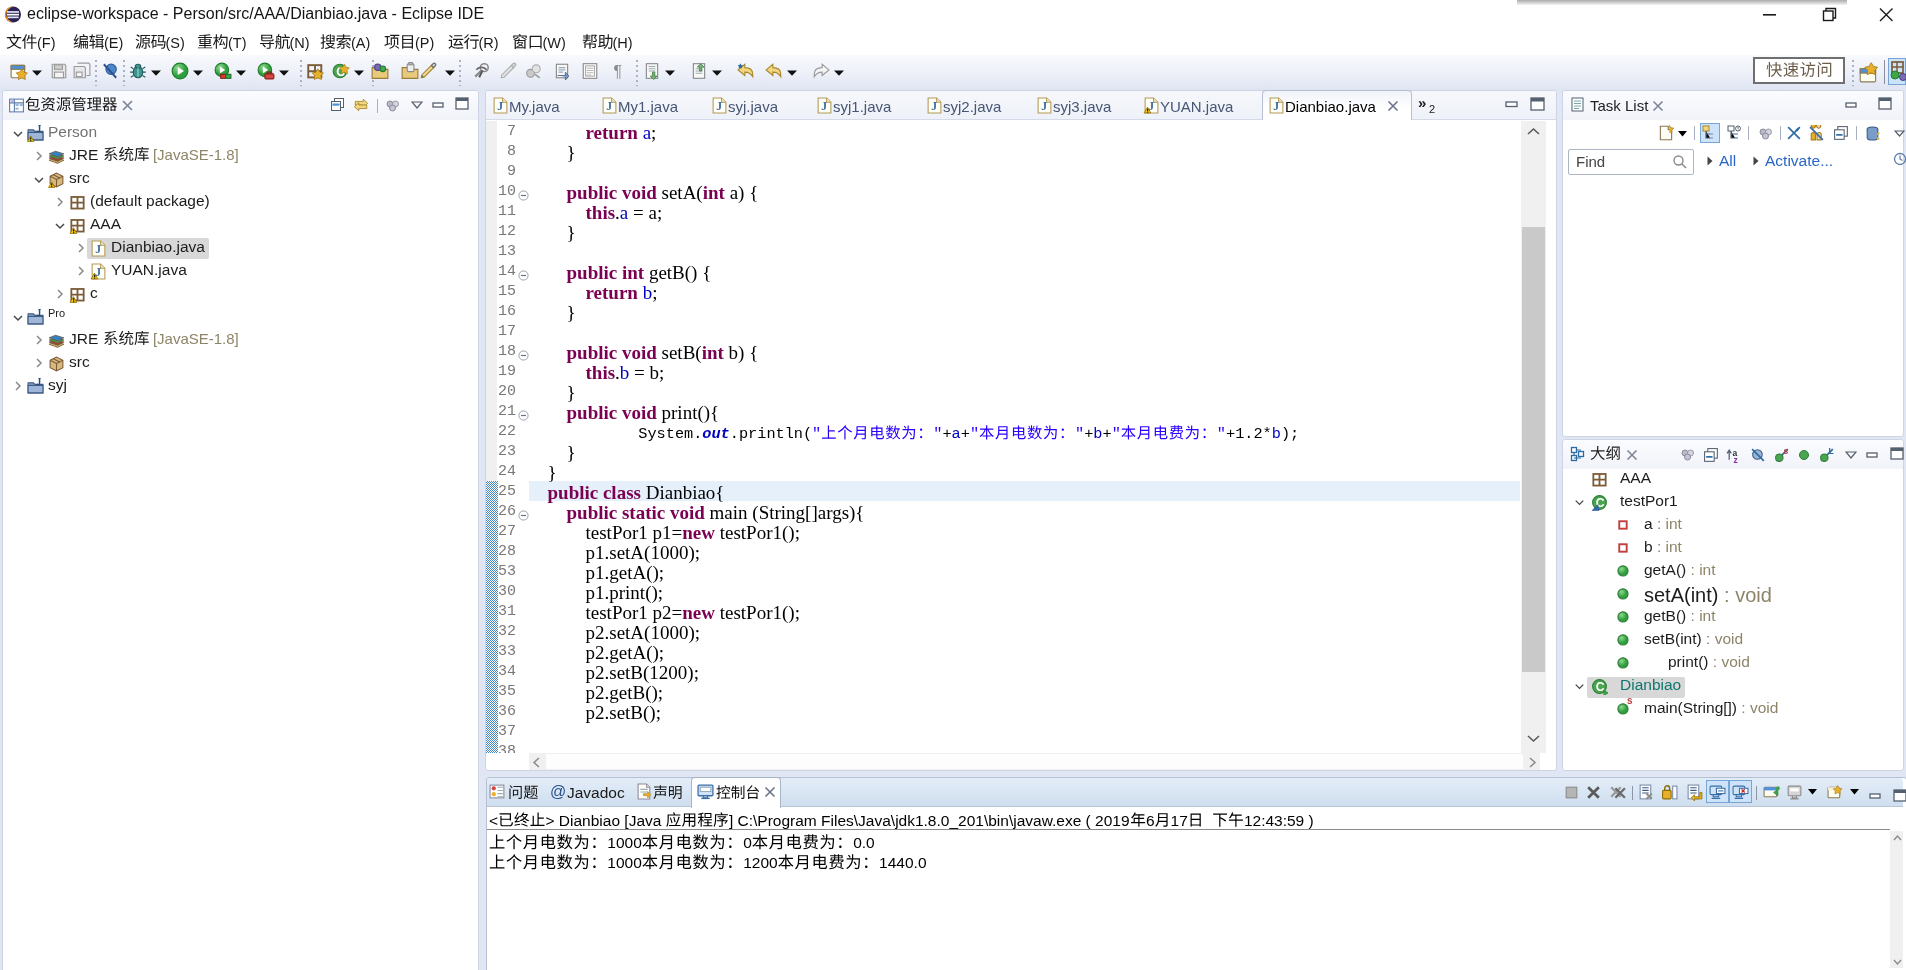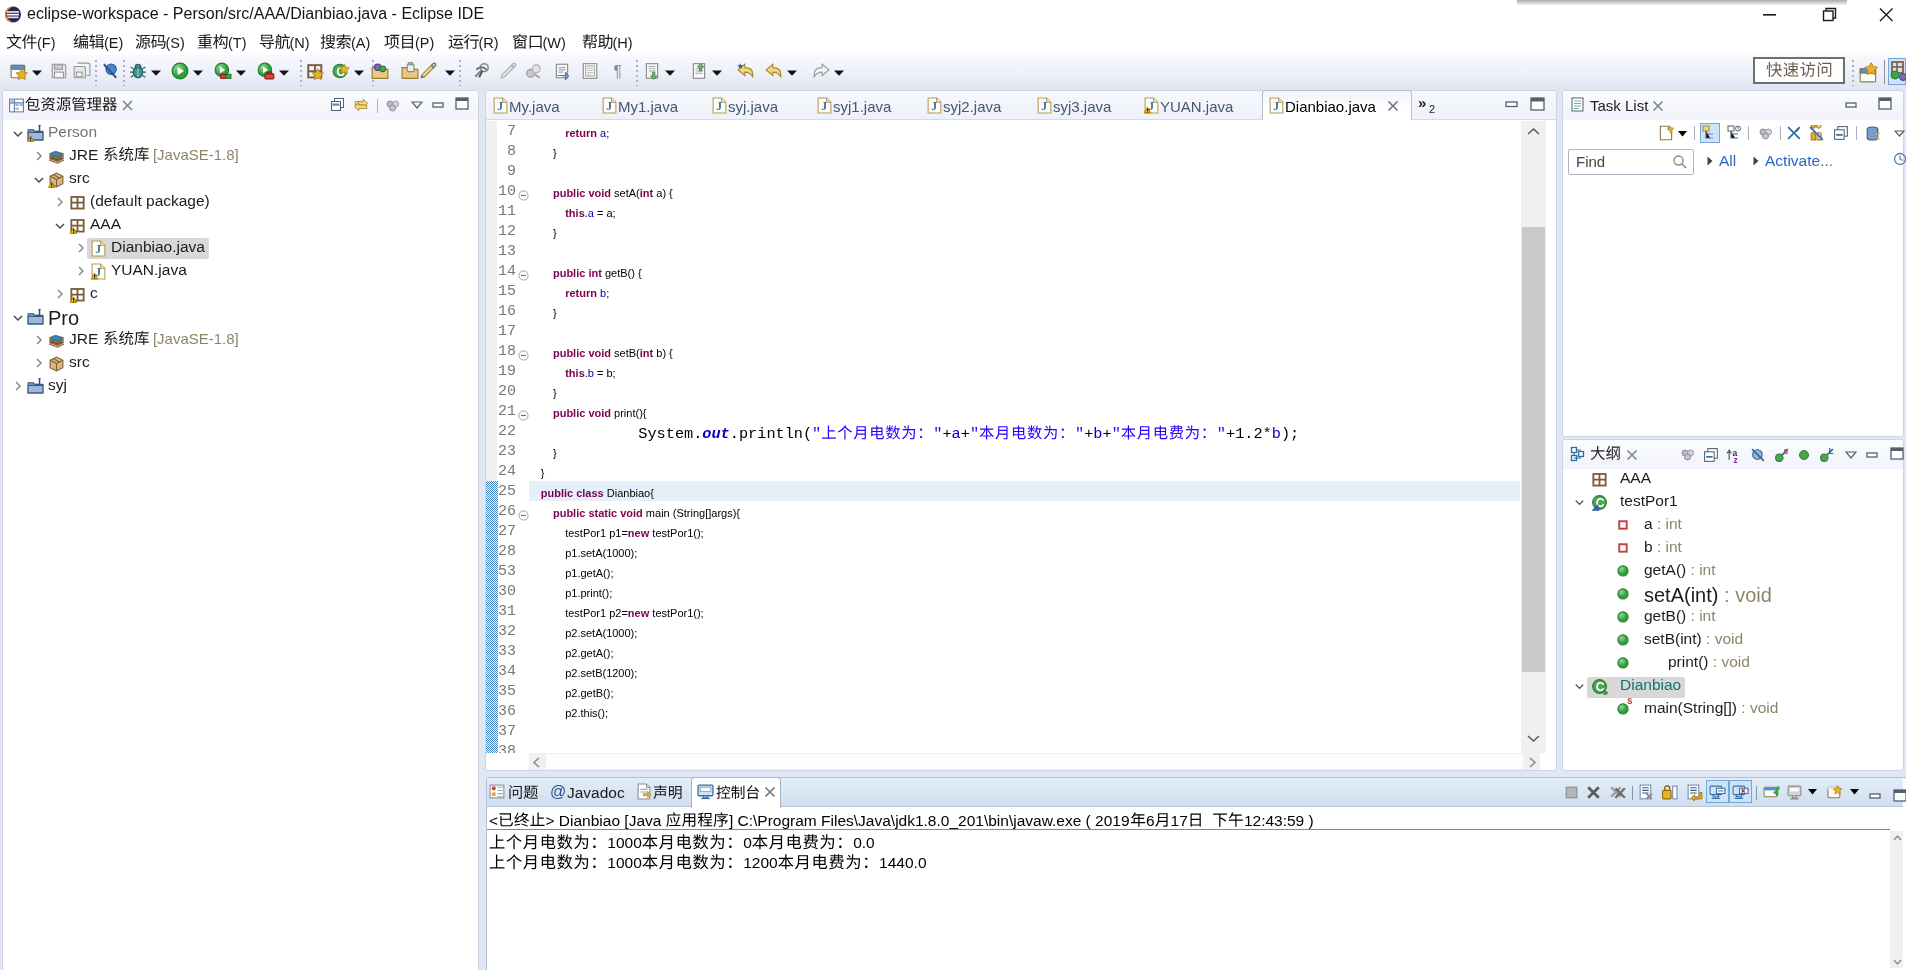--- a/index.html
+++ b/index.html
@@ -1,19 +1,19 @@
 <!DOCTYPE html>
 <html><head><meta charset="utf-8"><style>
 *{margin:0;padding:0;box-sizing:border-box}
 html,body{width:1906px;height:970px}
 body{position:relative;font-family:"Liberation Sans",sans-serif;background:#fff;overflow:hidden}
 .abs{position:absolute}
 svg.cj{display:inline-block}
 .panel{position:absolute;background:#fff;border:1px solid #ced4e3;border-radius:3px}
-.code{font-family:Liberation Sans, sans-serif;font-size:11px;white-space:pre;color:#000}
+.code{font-family:Liberation Serif, serif;font-size:19px;white-space:pre;color:#000}
 .kw{color:#7b0052;font-weight:bold}
 .fl{color:#0000c0}
 .tabtxt{color:#475673;font-size:15px;white-space:nowrap}
 </style></head><body>
 <svg width="0" height="0" style="position:absolute">
     <defs>
       <path id="u4e0a" d="M427 825L427 43L51 43L51 -32L950 -32L950 43L506 43L506 441L881 441L881 516L506 516L506 825Z"></path>
       <path id="u4e0b" d="M55 766L55 691L441 691L441 -79L520 -79L520 451C635 389 769 306 839 250L892 318C812 379 653 469 534 527L520 511L520 691L946 691L946 766Z"></path>
       <path id="u4e2a" d="M460 546L460 -79L538 -79L538 546ZM506 841C406 674 224 528 35 446C56 428 78 399 91 377C245 452 393 568 501 706C634 550 766 454 914 376C926 400 949 428 969 444C815 519 673 613 545 766L573 810Z"></path>
       <path id="u4e3a" d="M162 784C202 737 247 673 267 632L335 665C314 706 267 768 226 812ZM499 371C550 310 609 226 635 173L701 209C674 261 613 342 561 401ZM411 838L411 720C411 682 410 642 407 599L82 599L82 524L399 524C374 346 295 145 55 -11C73 -23 101 -49 114 -66C370 104 452 328 476 524L821 524C807 184 791 50 761 19C750 7 739 4 717 5C693 5 630 5 562 11C577 -11 587 -44 588 -67C650 -70 713 -72 748 -69C785 -65 808 -57 831 -28C870 18 884 159 900 560C900 572 901 599 901 599L484 599C486 641 487 682 487 719L487 838Z"></path>
@@ -473,21 +473,21 @@
   </svg>
 <div class="abs" style="left:90px;top:284px;font-size:15.5px;color:#1c1c1c;white-space:nowrap">c</div>
 <svg class="abs" style="left:10px;top:310px" width="16" height="16" viewBox="0 0 16 16">
     <path d="M4 6l4 4 4-4" stroke="#4a4a4a" stroke-width="1.5" fill="none"></path>
   </svg>
 <svg class="abs" style="left:27px;top:309px" width="17" height="17" viewBox="0 0 16 16">
     <path d="M1 4.5h5l1.5 1.5H15v8H1z" fill="#7996c0" stroke="#3c5a82"></path>
     <path d="M1 7h14v7H1z" fill="#9fb6d8" stroke="#3c5a82"></path>
     <text x="9" y="6.5" font-family="Liberation Serif" font-size="9" font-weight="bold" fill="#2b4a7a">J</text>
   </svg>
-<div class="abs" style="left:48px;top:307px;font-size:20px;color:#1c1c1c;white-space:nowrap">Pro</div>
+<div class="abs" style="left:48px;top:307px;font-size:11px;color:#1c1c1c;white-space:nowrap">Pro</div>
 <svg class="abs" style="left:31px;top:332px" width="16" height="16" viewBox="0 0 16 16">
     <path d="M6 4l4 4-4 4" stroke="#8a8a8a" stroke-width="1.5" fill="none"></path>
   </svg>
 <svg class="abs" style="left:48px;top:332px" width="17" height="17" viewBox="0 0 16 16">
     <g stroke="#5a4a28" stroke-width=".6">
       <path d="M1 11.5l6-2.5 8 2.5-6 3z" fill="#caa96a"></path>
       <path d="M1 9.5l6-2.5 8 2.5-6 3z" fill="#b5433d"></path>
       <path d="M1 7.5l6-2.5 8 2.5-6 3z" fill="#4b9e57"></path>
       <path d="M1 5.5l6-2.5 8 2.5-6 3z" fill="#3a7fc2"></path>
     </g>
@@ -657,21 +657,21 @@
 <div class="abs code" style="left:528.5px;top:503.3px;line-height:20px">        <span class="kw">public static void</span> main (String[]args){</div>
 <div class="abs code" style="left:528.5px;top:523.3px;line-height:20px">            testPor1 p1=<span class="kw">new</span> testPor1();</div>
 <div class="abs code" style="left:528.5px;top:543.3px;line-height:20px">            p1.setA(1000);</div>
 <div class="abs code" style="left:528.5px;top:563.3px;line-height:20px">            p1.getA();</div>
 <div class="abs code" style="left:528.5px;top:583.3px;line-height:20px">            p1.print();</div>
 <div class="abs code" style="left:528.5px;top:603.3px;line-height:20px">            testPor1 p2=<span class="kw">new</span> testPor1();</div>
 <div class="abs code" style="left:528.5px;top:623.3px;line-height:20px">            p2.setA(1000);</div>
 <div class="abs code" style="left:528.5px;top:643.3px;line-height:20px">            p2.getA();</div>
 <div class="abs code" style="left:528.5px;top:663.3px;line-height:20px">            p2.setB(1200);</div>
 <div class="abs code" style="left:528.5px;top:683.3px;line-height:20px">            p2.getB();</div>
-<div class="abs code" style="left:528.5px;top:703.3px;line-height:20px">            p2.this();</div>
+<div class="abs code" style="left:528.5px;top:703.3px;line-height:20px">            p2.setB();</div>
 <svg class="abs" style="left:0;top:423.3px" width="1540" height="20">
     <text x="638.3" y="15.2" font-family="Liberation Mono" font-size="15.25px" fill="#000">System.</text>
     <text x="702.3" y="15.2" font-family="Liberation Mono" font-size="15.25px" fill="#0000c0" font-weight="bold" font-style="italic">out</text>
     <text x="729.8" y="15.2" font-family="Liberation Mono" font-size="15.25px" fill="#000">.println(</text>
     <text x="812.1" y="15.2" font-family="Liberation Mono" font-size="15.25px" fill="#2a00ff">"</text>
     <use href="#u4e0a" transform="translate(821.3 15.20) scale(0.01530 -0.01530)" fill="#2a00ff"></use>
     <use href="#u4e2a" transform="translate(837.3 15.20) scale(0.01530 -0.01530)" fill="#2a00ff"></use>
     <use href="#u6708" transform="translate(853.3 15.20) scale(0.01530 -0.01530)" fill="#2a00ff"></use>
     <use href="#u7535" transform="translate(869.3 15.20) scale(0.01530 -0.01530)" fill="#2a00ff"></use>
     <use href="#u6570" transform="translate(885.3 15.20) scale(0.01530 -0.01530)" fill="#2a00ff"></use>

